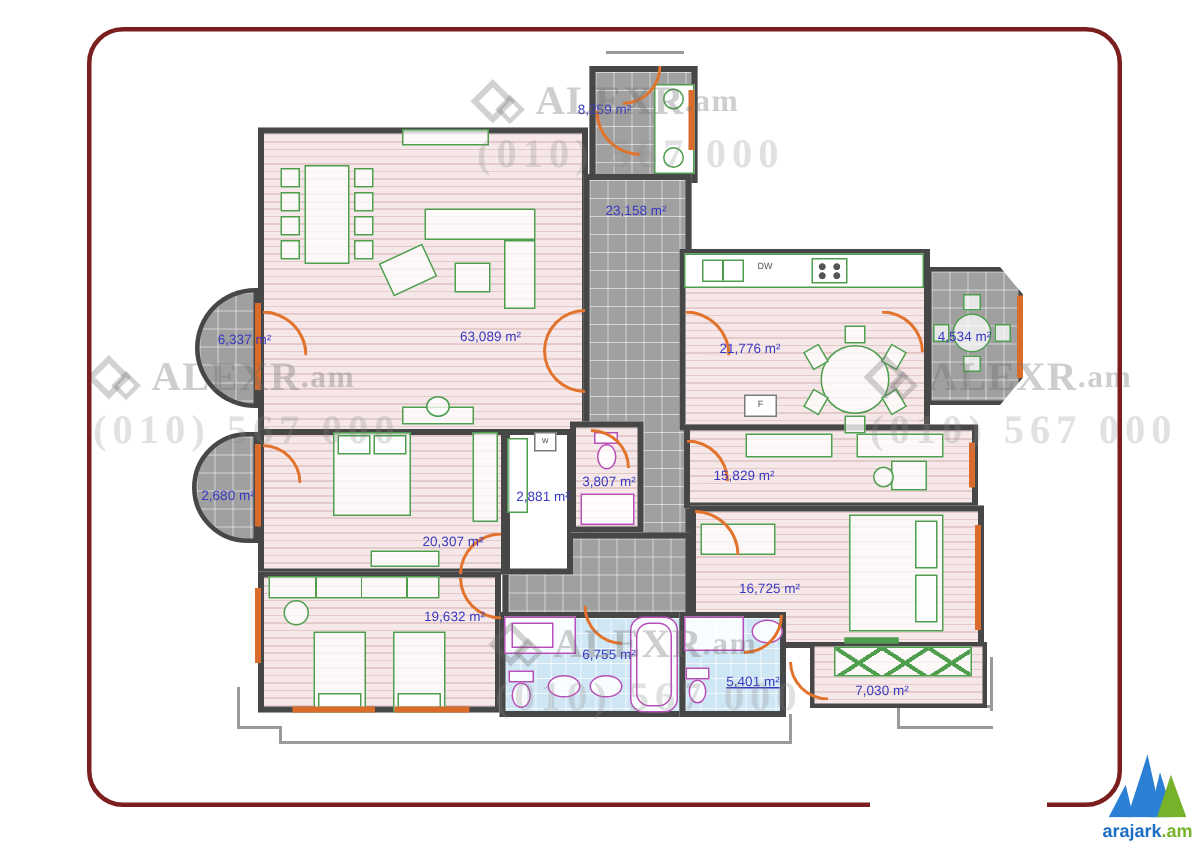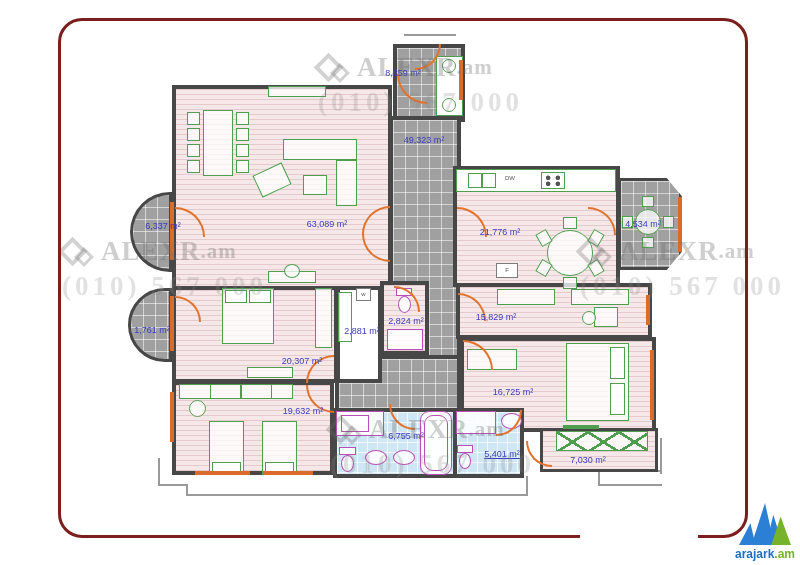--- a/index.html
+++ b/index.html
@@ -213,28 +213,28 @@
   <div class="win" style="left:170px;top:392px;width:4px;height:50px;"></div>
   <div class="win" style="left:195px;top:471px;width:55px;height:4px;"></div>
   <div class="win" style="left:263px;top:471px;width:50px;height:4px;"></div>
   <div class="win" style="left:650px;top:350px;width:4px;height:70px;"></div>
   <div class="win" style="left:678px;top:197px;width:4px;height:55px;"></div>
   <div class="win" style="left:459px;top:60px;width:4px;height:40px;"></div>
   <div class="win" style="left:646px;top:295px;width:4px;height:30px;"></div>
 
   <div class="lbl" style="left:327px;top:224px;">63,089 m²</div>
   <div class="lbl" style="left:403px;top:73px;">8,259 m²</div>
-  <div class="lbl" style="left:424px;top:140px;">49,323 m²</div>
+  <div class="lbl" style="left:424px;top:140px;">23,158 m²</div>
   <div class="lbl" style="left:500px;top:232px;">21,776 m²</div>
   <div class="lbl" style="left:163px;top:226px;">6,337 m²</div>
   <div class="lbl" style="left:643px;top:224px;">4,534 m²</div>
-  <div class="lbl" style="left:152px;top:330px;">1,761 m²</div>
+  <div class="lbl" style="left:152px;top:330px;">2,680 m²</div>
   <div class="lbl" style="left:302px;top:361px;text-align:center;">20,307 m²</div>
   <div class="lbl" style="left:362px;top:331px;">2,881 m²</div>
-  <div class="lbl" style="left:406px;top:321px;">2,824 m²</div>
+  <div class="lbl" style="left:406px;top:321px;">3,807 m²</div>
   <div class="lbl" style="left:496px;top:317px;">15,829 m²</div>
   <div class="lbl" style="left:303px;top:411px;">19,632 m²</div>
   <div class="lbl" style="left:513px;top:392px;">16,725 m²</div>
   <div class="lbl" style="left:406px;top:436px;">6,755 m²</div>
   <div class="lbl" style="left:502px;top:454px;text-decoration:underline;">5,401 m²</div>
   <div class="lbl" style="left:588px;top:460px;">7,030 m²</div>
 </div>
 
 <div class="wm" style="left:318px;top:52px;">
   <div class="wm-line1">

